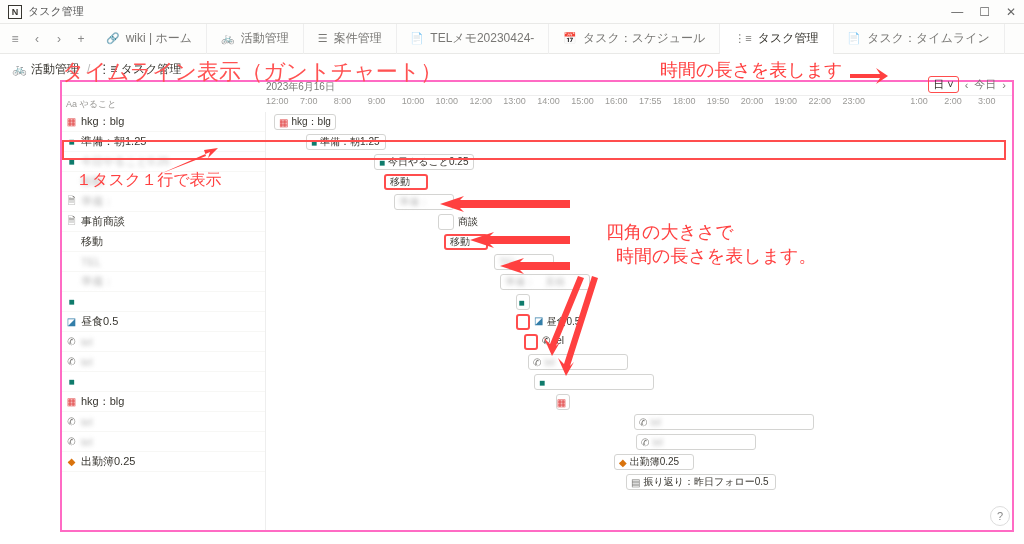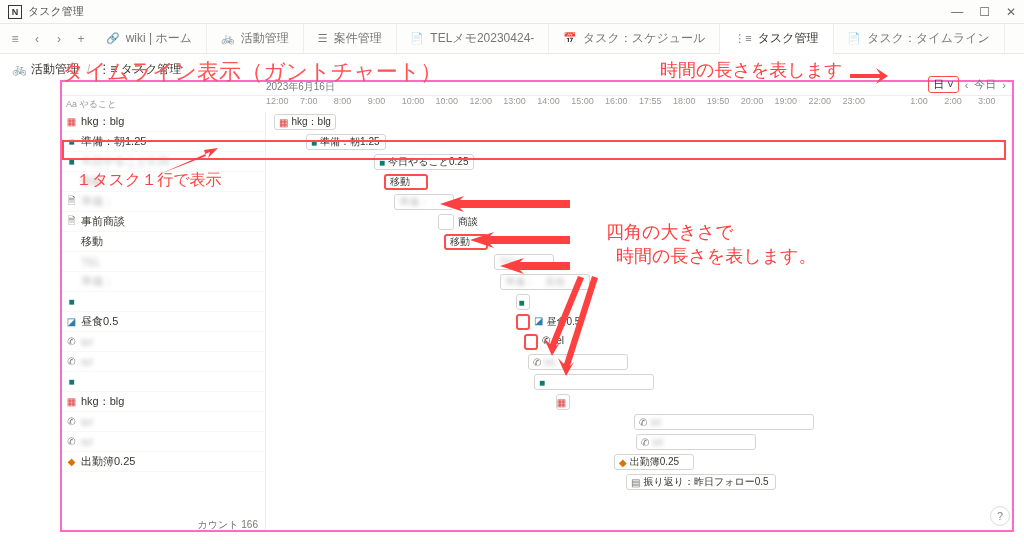--- a/index.html
+++ b/index.html
@@ -344,19 +344,16 @@
         </div>
         <div class="bar" style="top: 342px; left: 348px; width: 80px;">
           <span class="ic-orange">◆</span>
           <span class="">出勤簿0.25</span>
         </div>
         <div class="bar" style="top: 362px; left: 360px; width: 150px;">
           <span class="ic-gray">▤</span>
           <span class="">振り返り：昨日フォロー0.5</span>
         </div>
       </div>
-    <div class="count-row">
-      <span>カウント</span> <span>166</span>
-    </div>
   </div>
 </div>
 
 <div class="help-badge">?</div>
 
 </body></html>

